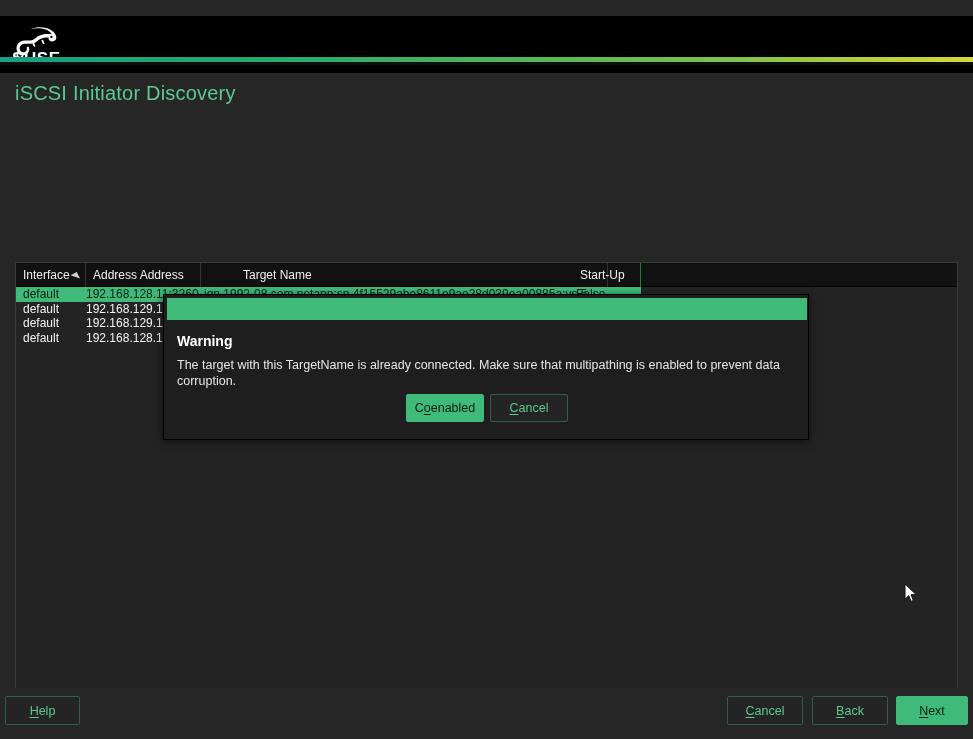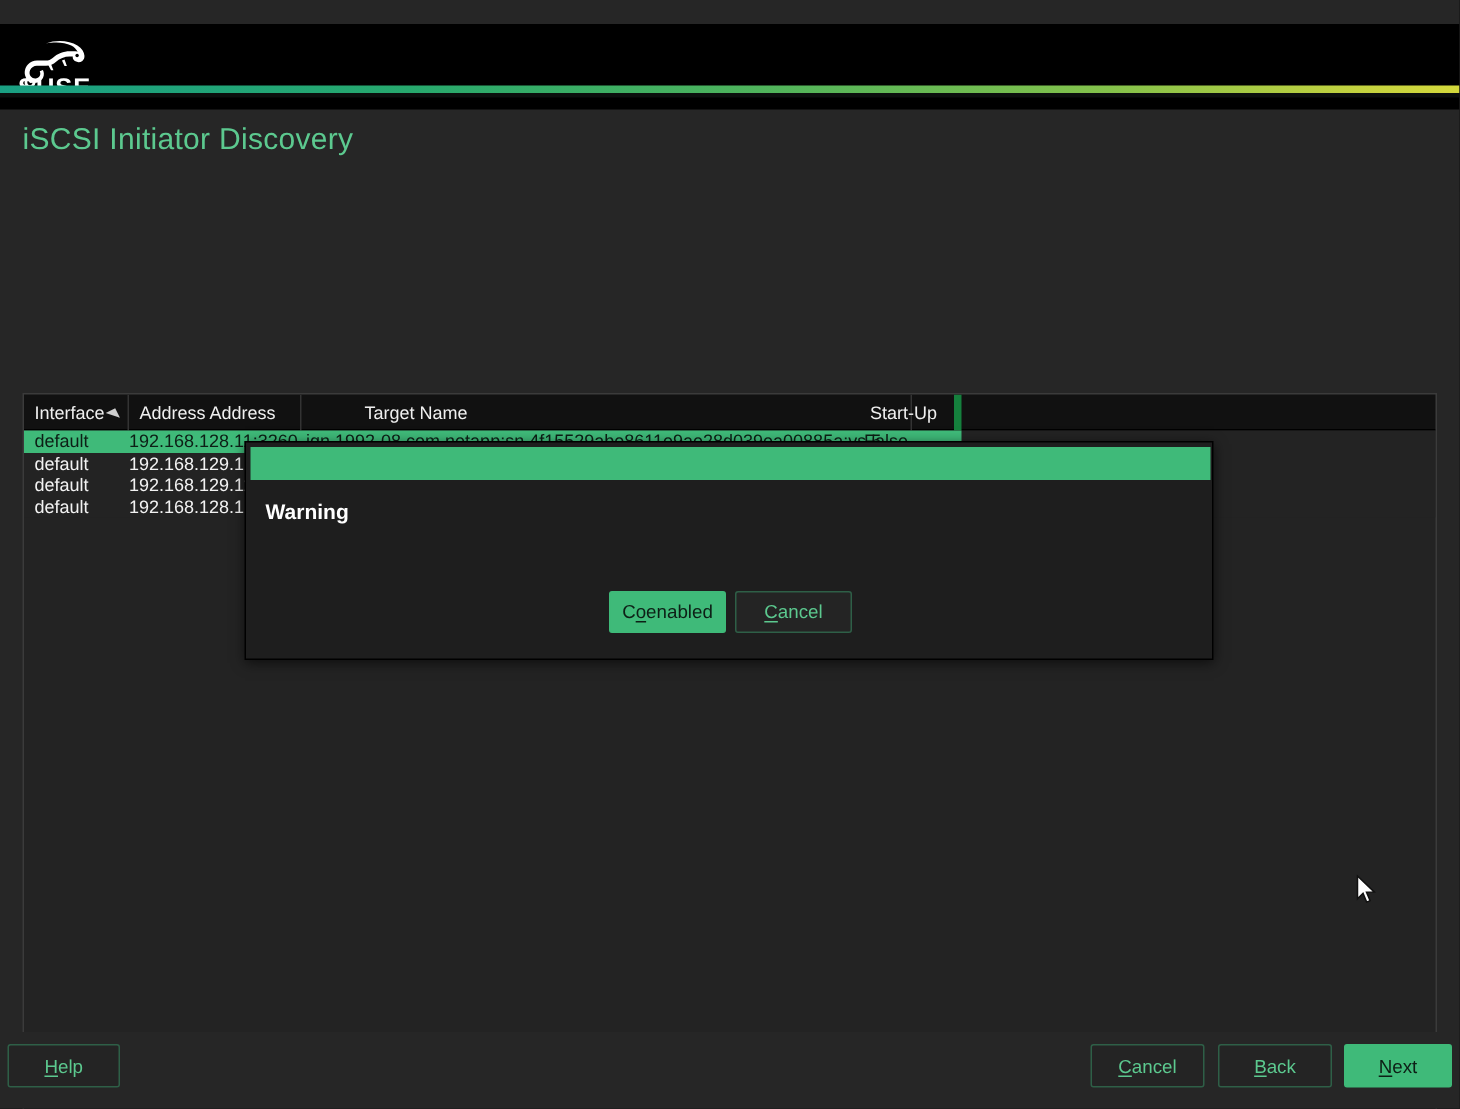--- a/index.html
+++ b/index.html
@@ -90,21 +90,21 @@
     font-size: 12px;
     color: #efefef;
     white-space: nowrap;
     padding-left: 7px;
     border-right: 1px solid #333;
   }
   .th-inner { display: inline-block; }
   #th-interface { left: 0;   width: 70px; }
   #th-portal    { left: 70px;  width: 115px; }
   #th-target    { left: 182px; width: 372px; margin-left: 38px; }
-  #th-startup   { left: 557px; width: 68px; border-right: 5px solid #15803d; }
+  #th-startup   { left: 557px; width: 68px; border-right: 1px solid #15803d; }
   #th-filler    { left: 625px; width: 318px; border-right: none; }
 
   #sort-arrow {
     display: inline-block;
     width: 0; height: 0;
     margin-left: 1px;
     position: relative;
     top: -2px;
     border-left: 5px solid transparent;
     border-right: 5px solid transparent;
@@ -335,20 +335,21 @@
       <span></span>
       <span class="mn">N</span>
       <span>ext</span>
     </div>
 </div>
 
 <div id="dialog-overlay">
   <div id="warning-dialog">
     <div id="dialog-titlebar"></div>
     <div id="dialog-heading">Warning</div>
+    <div id="dialog-message">The target with this TargetName is already connected. Make sure that multipathing is enabled to prevent data corruption.</div>
 
     <div class="btn btn-primary" id="dialog-continue">
         <span>C</span>
         <span class="mn">o</span>
         <span>enabled</span>
       </div>
 
     <div class="btn btn-outline" id="dialog-cancel">
         <span></span>
         <span class="mn">C</span>

